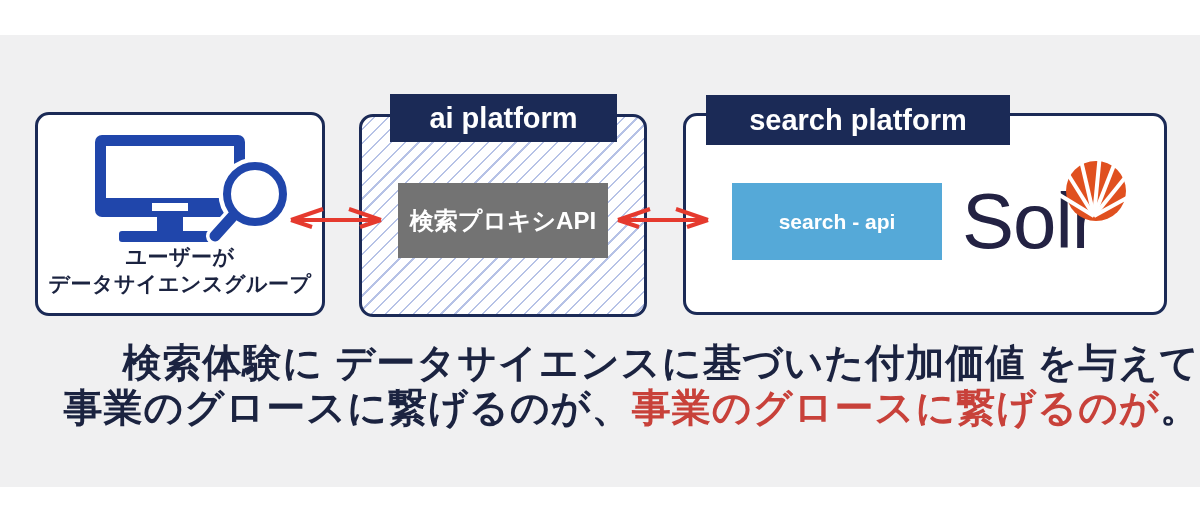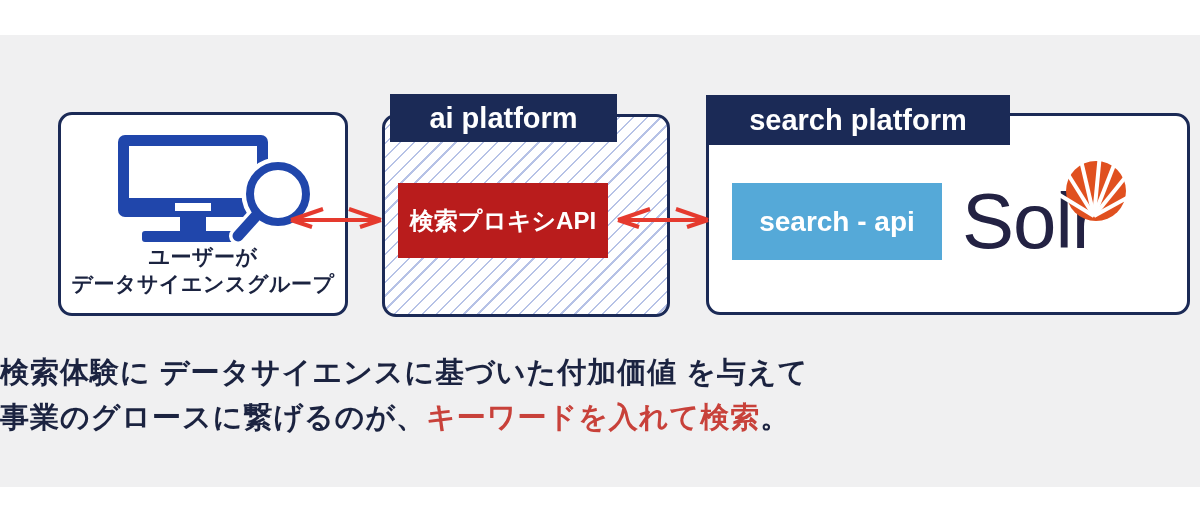--- a/index.html
+++ b/index.html
@@ -1,51 +1,51 @@
 <!DOCTYPE html>
 <html><head>
 <meta charset="utf-8">
 <style>
   * { margin: 0; padding: 0; box-sizing: border-box; }
   body { background: #ffffff; font-family: "Liberation Sans", "DejaVu Sans", sans-serif; }
   .canvas { position: relative; width: 1200px; height: 523px; background: #ffffff; overflow: hidden; }
   .stage { position: absolute; left: 0; top: 35px; width: 1200px; height: 452px; background: #f0f0f1; }
 
-  .box { position: absolute; background: #ffffff; border: 3px solid #1b2a56; border-radius: 14px; margin-left: 23px; }
+  .box { position: absolute; background: #ffffff; border: 3px solid #1b2a56; border-radius: 14px; }
   .box-user   { left: 35px;  top: 112px; width: 290px; height: 204px; }
   .box-ai     { left: 359px; top: 114px; width: 288px; height: 203px;
                 background-color: #ffffff;
                 background-image: repeating-linear-gradient(135deg,
                   transparent 0px, transparent 8.2px, #b6c2e6 8.2px, #b6c2e6 9.8px); }
   .box-search { left: 683px; top: 113px; width: 484px; height: 202px; }
 
   .header-tab { position: absolute; background: #1b2a56; color: #ffffff;
                 font-size: 29px; font-weight: bold; text-align: center;
                 display: flex; align-items: center; justify-content: center; z-index: 5; }
   .header-ai     { left: 390px; top: 94px;  width: 227px; height: 48px; text-align: right; }
   .header-search { left: 706px; top: 95px;  width: 304px; height: 50px; }
 
   .inner-chip { position: absolute; color: #ffffff; font-weight: bold;
                 display: flex; align-items: center; justify-content: center; z-index: 4; }
-  .chip-proxy { left: 398px; top: 183px; width: 210px; height: 75px; background: #b91c1c; font-size: 24px; }
-  .chip-searchapi { left: 732px; top: 183px; width: 210px; height: 77px; background: #55a9d8; font-size: 28px; }
+  .chip-proxy { left: 398px; top: 183px; width: 210px; height: 75px; background: #737373; font-size: 24px; }
+  .chip-searchapi { left: 732px; top: 183px; width: 210px; height: 77px; background: #55a9d8; font-size: 21px; }
 
   .user-icon { position: absolute; left: 57px; top: 20px; width: 196px; height: 110px; }
   .user-label { position: absolute; left: 0; bottom: 16px; width: 100%;
                 text-align: center; color: #1b2340; font-size: 21px; line-height: 27px;
                 font-weight: bold; letter-spacing: 0.5px; }
 
   .solr-logo { position: absolute; left: 958px; top: 158px; width: 185px; height: 100px; z-index: 4; }
 
   .arrow { position: absolute; width: 100px; height: 28px; z-index: 8; }
   .arrow-1 { left: 286px; top: 204px; }
   .arrow-2 { left: 613px; top: 204px; }
 
-  .caption { position: absolute; left: 0; top: 350px; width: 1200px; text-align: left;
-             color: #1b2340; font-size: 29px; line-height: 45px; font-weight: bold;
+  .caption { position: absolute; left: 0; top: 340px; width: 1200px; text-align: right;
+             color: #1b2340; font-size: 39px; line-height: 45px; font-weight: bold;
              letter-spacing: 1px; }
   .caption .hl { color: #c8413a; }
 </style>
 </head>
 <body>
 
 <div class="canvas">
   <div class="stage"></div>
 
   <div class="box box-user">
@@ -118,15 +118,15 @@
       <line x1="5" y1="16" x2="95" y2="16"></line>
       <path d="M5 16 L37 5"></path>
         <path d="M5 16 L26 23"></path>
       <path d="M95 16 L63 5"></path>
         <path d="M95 16 L74 23"></path>
     </g>
   </svg>
 
   <div class="caption">
     <div>検索体験に データサイエンスに基づいた付加価値 を与えて</div>
-    <div><span>事業のグロースに繋げるのが、</span><span class="hl">キーワードを入れて検索</span><span>。</span></div>
+    <div><span>事業のグロースに繋げるのが、</span><span class="hl">事業のグロースに繋げるのが</span><span>。</span></div>
   </div>
 </div>
 
 </body></html>

